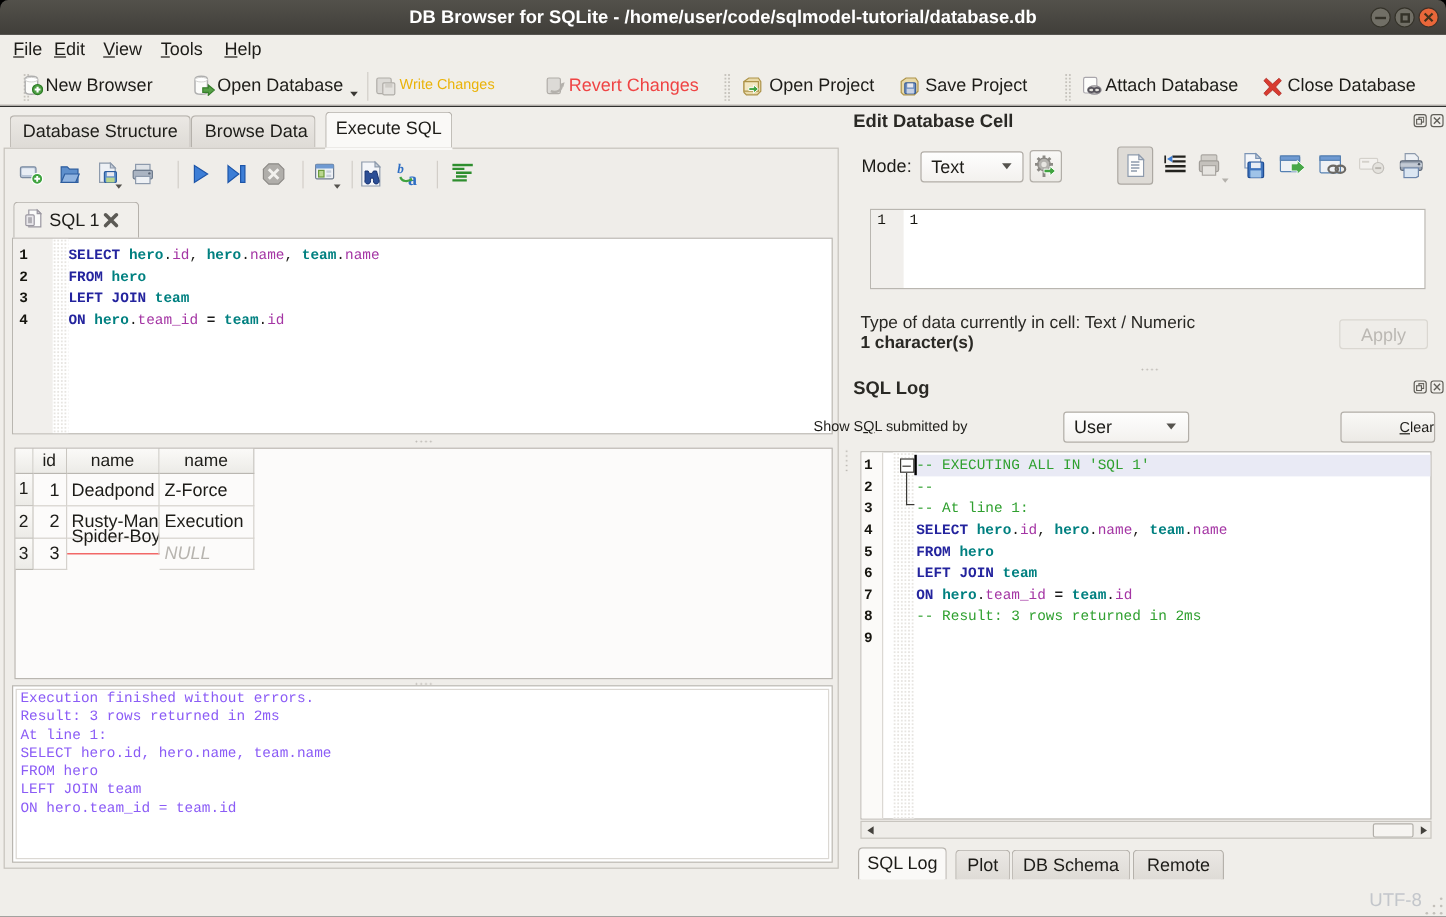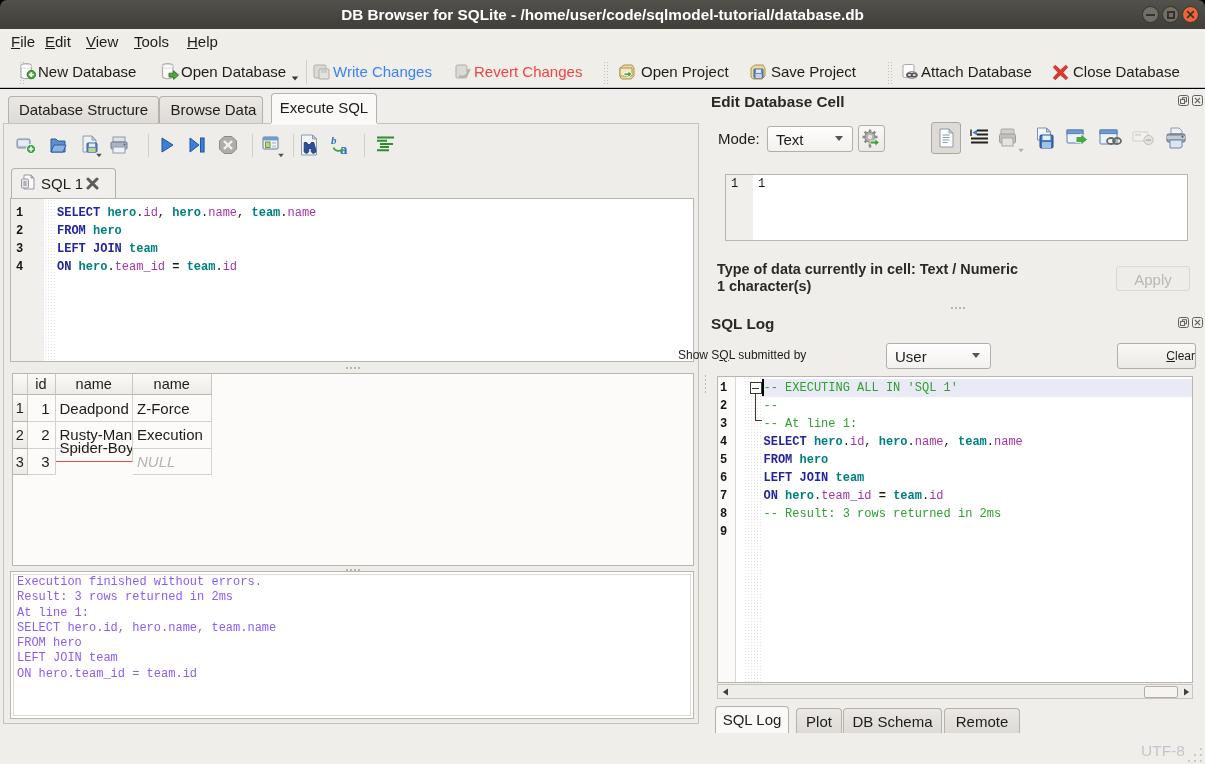--- a/index.html
+++ b/index.html
@@ -50,35 +50,35 @@
 <div class="a" style="left:19px;top:61px;width:6px;height:23px;background-image:radial-gradient(#c5c2bb 30%,transparent 34%);background-size:3px 3px"></div>
 
 <div class="a" style="left:0;top:89px;width:1205px;height:675px;background:#f0eeea"></div>
 
 <svg class="a" style="left:19px;top:62px" width="17" height="18" viewBox="0 0 17 18">
     <path d="M2 4.2C2 2.4 4.4 1.6 7.2 1.6s5.2.8 5.2 2.6V14c0 1.8-2.4 2.6-5.2 2.6S2 15.8 2 14Z" fill="#fcfcfa" stroke="#aeaeae" stroke-width="1.2"></path>
     <ellipse cx="7.2" cy="4.4" rx="5.2" ry="1.9" fill="#fff" stroke="#cfcfcd" stroke-width="0.8"></ellipse>
     <circle cx="12.3" cy="12.6" r="4.2" fill="#4d9f42" stroke="#2d7d26" stroke-width="1"></circle>
     <path d="M12.3 10.2v4.8M9.9 12.6h4.8" stroke="#fff" stroke-width="1.8"></path>
   </svg>
-<div class="a" style="left:38px;top:63px;font-size:15px">New Database</div>
+<div class="a" style="left:38px;top:63px;font-size:15px">New Browser</div>
 <svg class="a" style="left:161px;top:62px" width="19" height="18" viewBox="0 0 19 18">
     <path d="M1.5 4.2C1.5 2.4 3.9 1.6 6.7 1.6s5.2.8 5.2 2.6V14c0 1.8-2.4 2.6-5.2 2.6s-5.2-.8-5.2-2.6Z" fill="#fcfcfa" stroke="#aeaeae" stroke-width="1.2"></path>
     <ellipse cx="6.7" cy="4.4" rx="5.2" ry="1.9" fill="#fff" stroke="#cfcfcd" stroke-width="0.8"></ellipse>
     <path d="M8 11.2h4.6V8.8l5 4.3-5 4.3v-2.4H8z" fill="#56a046" stroke="#377e2b" stroke-width="1"></path>
   </svg>
 <div class="a" style="left:181px;top:63px;font-size:15px">Open Database</div>
 <div class="a carrow" style="left:291px;top:76px;border-top-color:#3a3833;transform:scale(0.8)"></div>
 <div class="a sep" style="left:306px;top:60px;height:24px"></div>
 <svg class="a" style="left:313px;top:63px" width="18" height="18" viewBox="0 0 18 18">
     <rect x="1" y="2" width="12" height="13" rx="1.5" fill="#dcdad6" stroke="#b0ada8"></rect>
     <rect x="6" y="6" width="10" height="10" rx="1" fill="#e4e2de" stroke="#b0ada8"></rect>
     <rect x="8" y="7" width="6" height="3" fill="#cfccc7"></rect>
   </svg>
-<div class="a" style="left:333px;top:63px;font-size:15px;color:#3b82f6">Write Changes</div>
+<div class="a" style="left:333px;top:63px;font-size:12px;color:#eab308">Write Changes</div>
 <svg class="a" style="left:454px;top:63px" width="18" height="18" viewBox="0 0 18 18">
     <rect x="2" y="2" width="11" height="13" rx="1.5" fill="#dcdad6" stroke="#b0ada8"></rect>
     <path d="M5 13c5 2 10-1 9-6" fill="none" stroke="#b4b1ac" stroke-width="2"></path>
     <path d="M15.5 9.5 L12.5 7 L16.5 5.5z" fill="#b4b1ac"></path>
   </svg>
 <div class="a" style="left:474px;top:63px;font-size:15px;color:#ef4444">Revert Changes</div>
 <div class="a" style="left:603px;top:61px;width:6px;height:23px;background-image:radial-gradient(#c5c2bb 30%,transparent 34%);background-size:3px 3px"></div>
 <svg class="a" style="left:618px;top:63px" width="18" height="18" viewBox="0 0 18 18">
     <path d="M2 5l4-3h8l2 3v8l-3 3H4l-2-2z" fill="#e8d9a8" stroke="#ad9348"></path>
     <path d="M2 5h12v8H2z" fill="#f2e7c2" stroke="#ad9348"></path>
@@ -298,21 +298,21 @@
     <rect x="2" y="7" width="18" height="8" rx="1.5" fill="#9aa4b2" stroke="#5f6a7a"></rect>
     <rect x="2" y="9" width="18" height="3" fill="#c3cad4"></rect>
     <path d="M5 13h12v7l-2 1H5z" fill="#dbe6f2" stroke="#6d86ab"></path>
     <circle cx="17.5" cy="9.8" r="1" fill="#4a5565"></circle>
   </svg>
 
 <div class="a" style="left:725px;top:174px;width:463px;height:67px;border:1px solid #b9b6b0;background:#fff"></div>
 <div class="a" style="left:726px;top:175px;width:27px;height:65px;background:#f1efec"></div>
 <div class="a mono" style="left:731px;top:176.5px;font-size:12px;color:#16150f">1</div>
 <div class="a mono" style="left:758px;top:176.5px;font-size:12px;color:#16150f">1</div>
-<div class="a" style="left:717px;top:261px;font-size:14.4px;font-weight:bold;color:#2a2925">Type of data currently in cell: Text / Numeric</div>
+<div class="a" style="left:717px;top:261px;font-size:14.4px;font-weight:normal;color:#2a2925">Type of data currently in cell: Text / Numeric</div>
 <div class="a" style="left:717px;top:278px;font-size:14.4px;font-weight:bold;color:#2a2925">1 character(s)</div>
 <div class="a" style="left:1116px;top:266px;width:74px;height:25px;border:1px solid #dad7d1;border-radius:3px;background:#efede9;line-height:25px;text-align:center;font-size:15px;color:#bbb8b3">Apply</div>
 <div class="a dots" style="left:950px;top:306px;width:16px;height:4px"></div>
 
 <div class="a" style="left:711px;top:315px;font-size:15.3px;font-weight:bold;color:#2a2925">SQL Log</div>
 <div class="a dockbtn" style="left:1178px;top:317px"></div>
 <svg class="a" style="left:1180px;top:319px" width="7" height="7" viewBox="0 0 8 8">
     <rect x="2.8" y="0.8" width="4.6" height="4.6" fill="none" stroke="#605e58" stroke-width="1.1"></rect>
     <rect x="0.6" y="2.8" width="4.6" height="4.6" fill="#f1efeb" stroke="#605e58" stroke-width="1.1"></rect>
   </svg>

